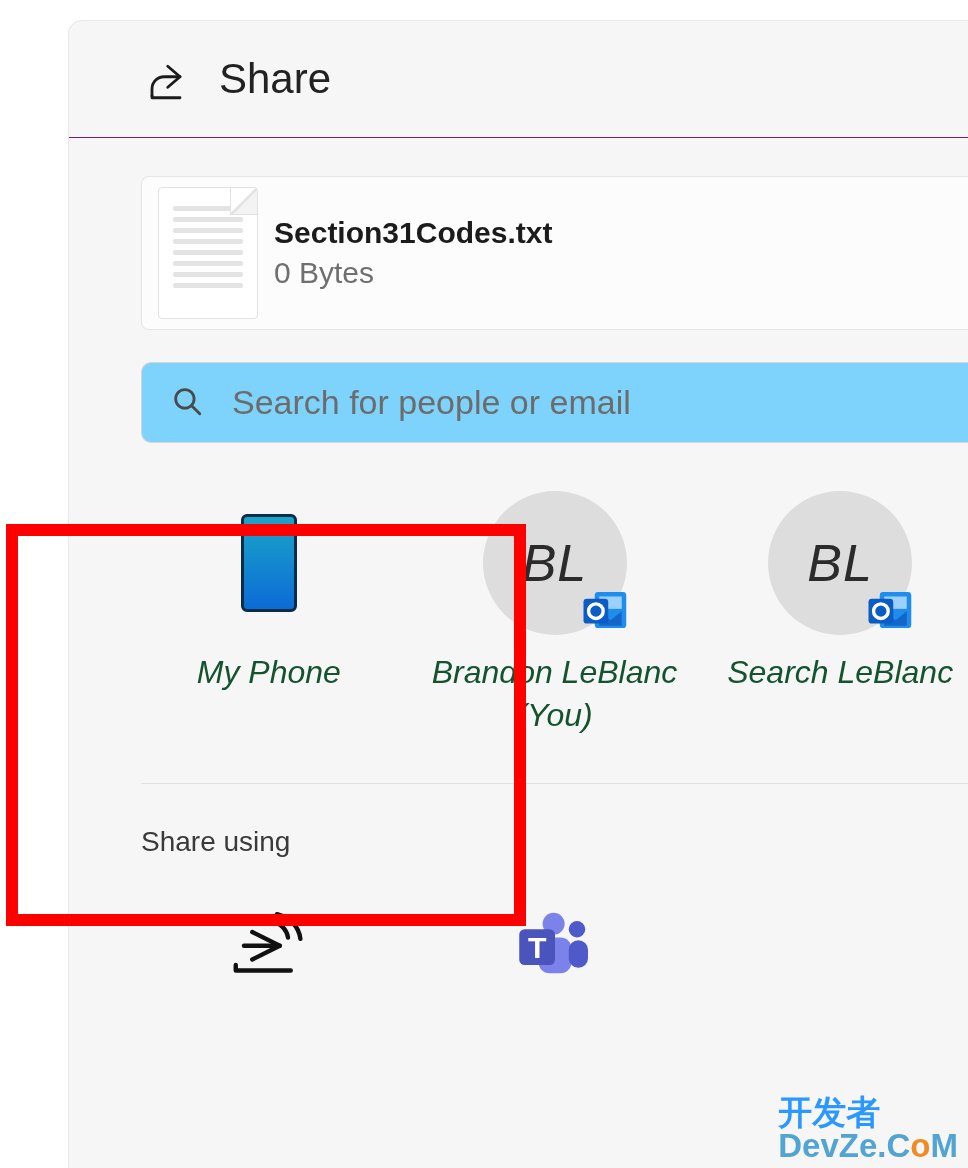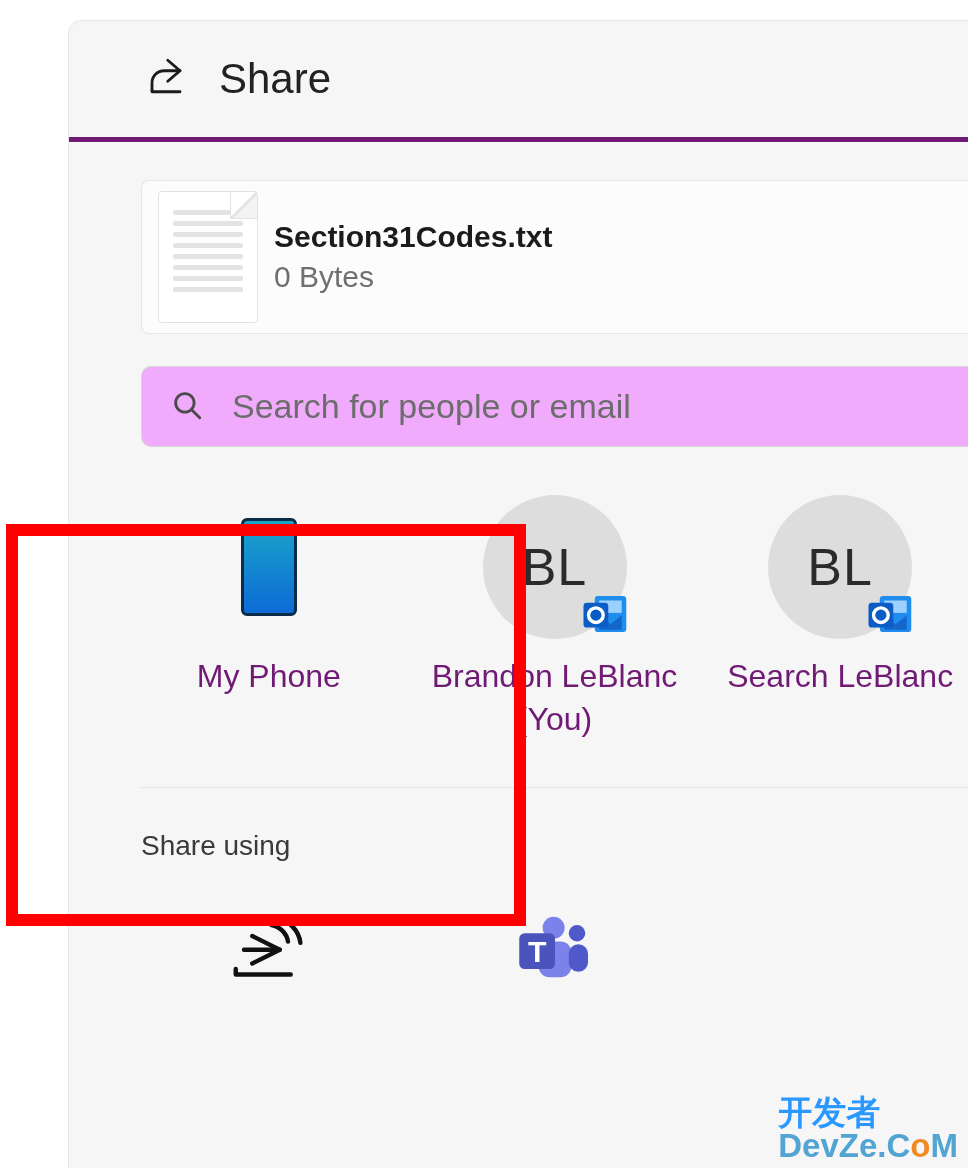--- a/index.html
+++ b/index.html
@@ -18,24 +18,24 @@
       right: 0;
       bottom: 0;
       background: #f6f6f6;
       border: 1px solid #e8e8e8;
       border-right: none;
       border-bottom: none;
       border-top-left-radius: 14px;
     }
     .panel-header {
       display: flex;
-      align-items: flex-start;
+      align-items: flex-end;
       gap: 32px;
       padding: 34px 50px 34px 76px;
-      border-bottom: 5px solid #701a75;
+      border-bottom: 1px solid #701a75;
     }
     .share-icon svg { width: 42px; height: 42px; display: block; }
     .panel-title {
       font-size: 42px;
       font-weight: 400;
       color: #222;
     }
     .content { padding: 38px 0 0 72px; }
     .file-card {
       display: flex;
@@ -81,21 +81,21 @@
     }
     .file-meta .file-size {
       font-size: 30px;
       color: #6f6f6f;
       margin-top: 6px;
     }
     .search-row {
       display: flex;
       align-items: center;
       gap: 28px;
-      background: #f0abfc;
+      background: #7dd3fc;
       border: 1px solid #d6d6d6;
       border-right: none;
       border-radius: 10px 0 0 10px;
       padding: 20px 28px;
       margin-bottom: 48px;
     }
     .search-row svg { width: 34px; height: 34px; flex: 0 0 auto; color: #4a4a4a; }
     .search-input {
       border: none;
       outline: none;
@@ -113,20 +113,21 @@
       margin-right: 0;
       position: relative;
     }
     .target {
       width: 256px;
       display: flex;
       flex-direction: column;
       align-items: center;
       text-align: center;
       cursor: pointer;
+      font-style: italic;
     }
     .target .icon-holder {
       width: 144px;
       height: 144px;
       display: flex;
       align-items: center;
       justify-content: center;
       position: relative;
     }
     .phone-glyph {
@@ -155,21 +156,21 @@
       bottom: -2px;
       width: 54px;
       height: 54px;
       display: flex;
       align-items: center;
       justify-content: center;
     }
     .outlook-badge svg { width: 54px; height: 54px; display: block; }
     .target-label {
       font-size: 32px;
-      color: #701a75;
+      color: #14532d;
       margin-top: 16px;
       line-height: 1.35;
       max-width: 250px;
     }
     .highlight-box {
       position: absolute;
       left: 6px;
       top: 524px;
       width: 520px;
       height: 402px;

